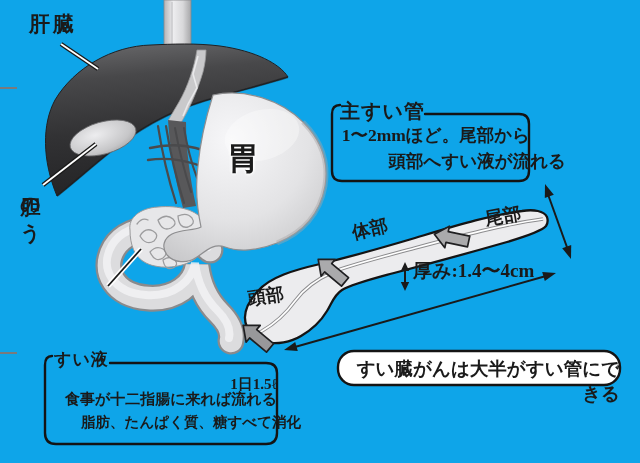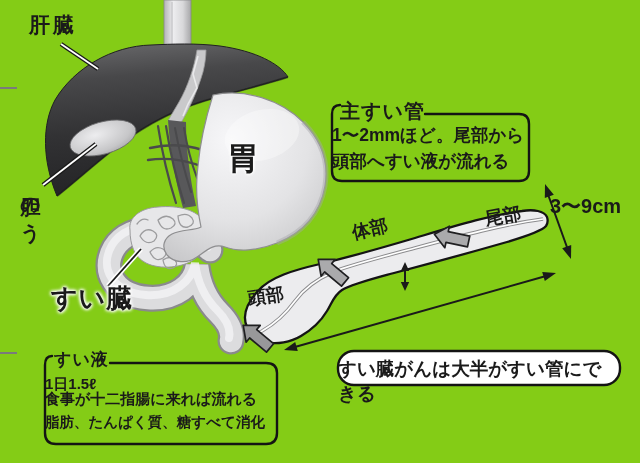--- a/index.html
+++ b/index.html
@@ -1,22 +1,22 @@
 <!DOCTYPE html>
 <html><head>
 <meta charset="utf-8">
 <style>
   html,body{margin:0;padding:0;background:#fff;}
-  .canvas{position:relative;width:640px;height:463px;background:#84cc16;overflow:hidden;
-          font-family:Liberation Sans, sans-serif;color:#1a1a1a;}
+  .canvas{position:relative;width:640px;height:463px;background:#0ea5e9;overflow:hidden;
+          font-family:Liberation Serif, serif;color:#1a1a1a;}
   .art{position:absolute;left:0;top:0;}
   .lbl{position:absolute;font-weight:bold;color:#1a1a1a;white-space:nowrap;line-height:1;}
   .halo{text-shadow:0 0 3px #fff,0 0 3px #fff,0 0 4px #fff,0 0 4px #fff;}
   .vert{writing-mode:vertical-rl;text-orientation:upright;letter-spacing:2px;}
-  .ctr{text-align:left;}
+  .ctr{text-align:right;}
   .note-line{position:absolute;font-weight:bold;color:#1a1a1a;}
 </style>
 </head>
 <body>
 
 <div class="canvas">
 
   <svg class="art" width="640" height="463" viewBox="0 0 640 463">
     <defs>
       <linearGradient id="gLiver" x1="0" y1="0" x2="0.15" y2="1">
@@ -163,33 +163,32 @@
     <g stroke="#1a1a1a" stroke-width="2" fill="#1a1a1a">
       <line x1="405" y1="269" x2="405" y2="284"></line>
       <polygon points="405,262 400.8,271 409.2,271" stroke="none"></polygon>
       <polygon points="405,291 400.8,282 409.2,282" stroke="none"></polygon>
     </g>
   </svg>
 
   <div class="lbl" style="left:29px;top:14px;font-size:21px;letter-spacing:3px;">肝臓</div>
   <div class="lbl vert" style="left:21px;top:182px;font-size:20px;">胆のう</div>
   <div class="lbl halo" style="left:227px;top:142px;font-size:32px;">胃</div>
-  <div class="lbl halo" style="left:51px;top:285px;font-size:26px;letter-spacing:1px;">すい臓</div>
 
   <div>
     <div class="lbl" style="left:340px;top:101px;font-size:20px;letter-spacing:1px;">主すい管</div>
     <div class="note-line ctr" style="left:332px;top:123px;width:198px;font-size:17.5px;">1〜2mmほど。尾部から</div>
     <div class="note-line ctr" style="left:332px;top:149px;width:234px;font-size:17.5px;">頭部へすい液が流れる</div>
   </div>
 
   <div class="lbl" style="left:485px;top:207px;font-size:18px;transform:rotate(-10deg);">尾部</div>
   <div class="lbl" style="left:352px;top:220px;font-size:18px;transform:rotate(-13deg);">体部</div>
   <div class="lbl" style="left:248px;top:287px;font-size:18px;transform:rotate(-8deg);">頭部</div>
 
-  <div class="lbl" style="left:550px;top:196px;font-size:20px;">3〜9cm</div>
+  <div class="lbl" style="left:413px;top:261px;font-size:19px;">厚み:1.4〜4cm</div>
 
   <div class="note-line ctr" style="left:338px;top:356px;width:282px;font-size:18.5px;">すい臓がんは大半がすい管にできる</div>
 
   <div>
     <div class="lbl" style="left:54px;top:351px;font-size:17px;letter-spacing:1px;">すい液</div>
     <div class="note-line ctr" style="left:45px;top:373px;width:232px;font-size:15px;margin-top:17px;">食事が十二指腸に来れば流れる</div>
     <div class="note-line ctr" style="left:45px;top:375px;width:232px;font-size:15px;">1日1.5ℓ</div>
     <div class="note-line ctr" style="left:45px;top:413px;width:256px;font-size:14.5px;">脂肪、たんぱく質、糖すべて消化</div>
   </div>
 

